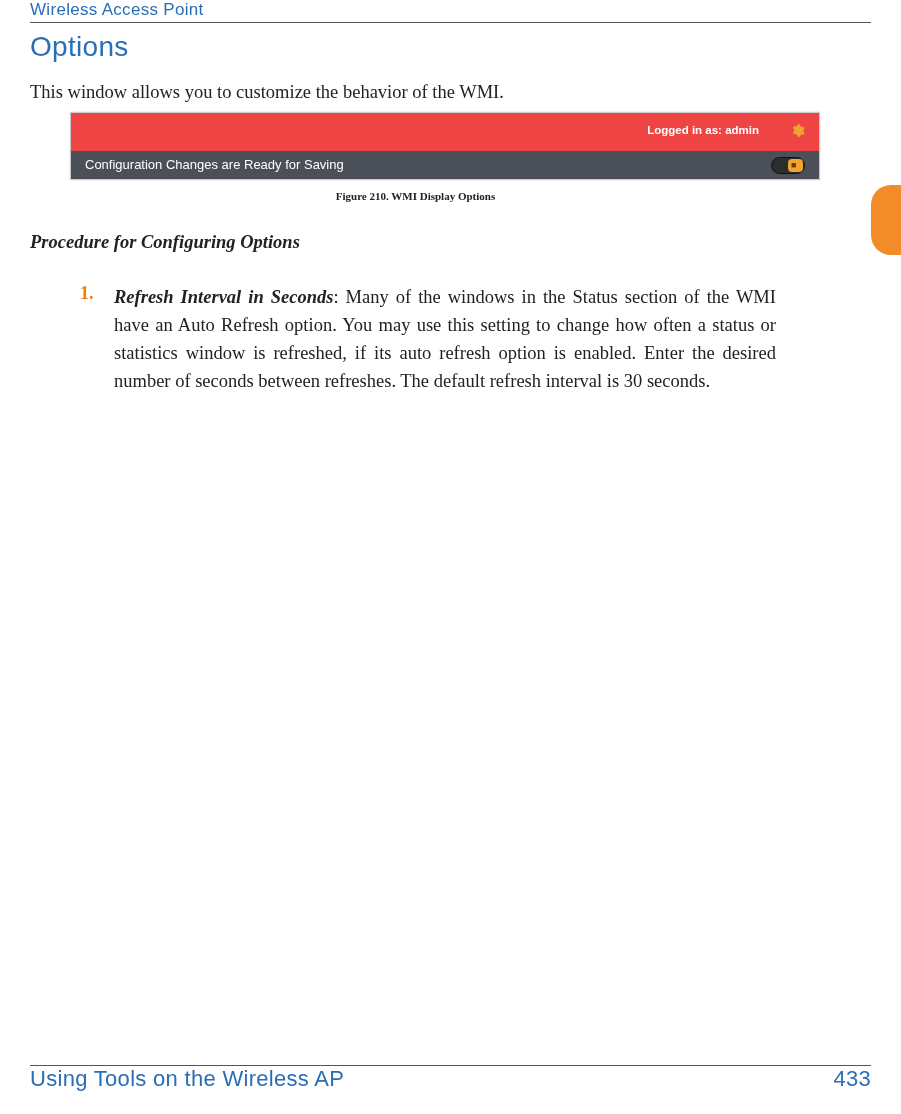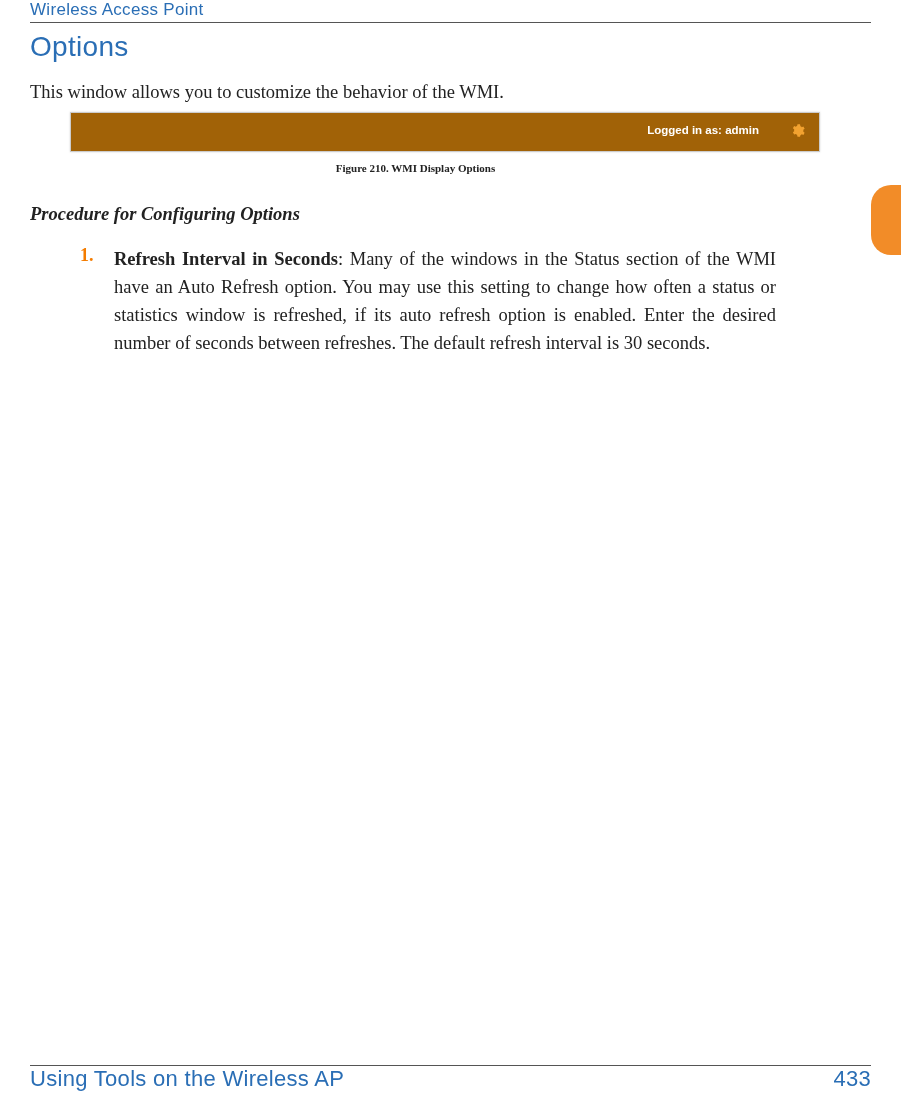--- a/index.html
+++ b/index.html
@@ -48,21 +48,21 @@
       margin: 0 auto;
       width: 750px;
       border: 1px solid #ccc;
       font-family: Arial, Helvetica, sans-serif;
       font-size: 13px;
       box-shadow: 0 0 2px rgba(0,0,0,0.15);
       margin-bottom: 10px;
       margin-left: 40px;
     }
     .ss-top {
-      background: #a16207;
+      background: #ef4444;
       height: 38px;
       position: relative;
     }
     .ss-login {
       position: absolute;
       right: 60px;
       top: 11px;
       color: #fff;
       font-weight: bold;
       font-size: 11.5px;
@@ -145,21 +145,21 @@
       text-align: center;
       margin: 8px 0 30px 0;
       color: #222;
       padding-right: 70px;
     }
     .proc-heading {
       font-style: italic;
       font-weight: bold;
       font-size: 18.5px;
       color: #222;
-      margin-bottom: 20px;
+      margin-bottom: 30px;
     }
     .list-item {
       display: flex;
       padding-left: 50px;
       padding-right: 95px;
     }
     .list-num {
       color: #f47c00;
       font-weight: bold;
       font-size: 18px;
@@ -167,20 +167,21 @@
       flex-shrink: 0;
     }
     .list-body {
       font-size: 18.5px;
       color: #222;
       line-height: 1.52;
       text-align: justify;
     }
     .list-body .bold {
       font-weight: bold;
+      font-style: italic;
     }
     .footer {
       position: absolute;
       bottom: 22px;
       left: 30px;
       right: 30px;
       border-top: 1px solid #555;
       display: flex;
       justify-content: space-between;
       font-family: Arial, Helvetica, sans-serif;
@@ -202,20 +203,26 @@
 
 <div class="screenshot">
   <div class="ss-top">
     <span class="ss-login">Logged in as: admin</span>
     <span class="ss-gear">
       <svg viewBox="0 0 24 24" width="15" height="15" fill="#f2a230">
           <path d="M12 8a4 4 0 100 8 4 4 0 000-8zm9.4 4a7.4 7.4 0 00-.1-1.3l2.1-1.6-2-3.5-2.5 1a7.6 7.6 0 00-2.2-1.3L16 2h-4l-.7 2.6a7.6 7.6 0 00-2.2 1.3l-2.5-1-2 3.5 2.1 1.6A7.4 7.4 0 006.6 12c0 .5 0 .9.1 1.3l-2.1 1.6 2 3.5 2.5-1a7.6 7.6 0 002.2 1.3L12 22h4l.7-2.6a7.6 7.6 0 002.2-1.3l2.5 1 2-3.5-2.1-1.6c.1-.4.1-.8.1-1.3z"></path>
         </svg>
     </span>
   </div>
+  <div class="ss-config-bar">
+    <span>Configuration Changes are Ready for Saving</span>
+    <div class="ss-save-toggle">
+      <span class="disk">■</span>
+    </div>
+  </div>
 </div>
 
 <div class="fig-caption">Figure 210. WMI Display Options</div>
 
 <div class="proc-heading">Procedure for Configuring Options</div>
 
 <div class="list-item">
   <div class="list-num">1.</div>
   <div class="list-body">
     <span class="bold">Refresh Interval in Seconds</span><span>: Many of the windows in the Status section of the WMI have an Auto Refresh option. You may use this setting to change how often a status or statistics window is refreshed, if its auto refresh option is enabled. Enter the desired number of seconds between refreshes. The default refresh interval is 30 seconds.</span>

